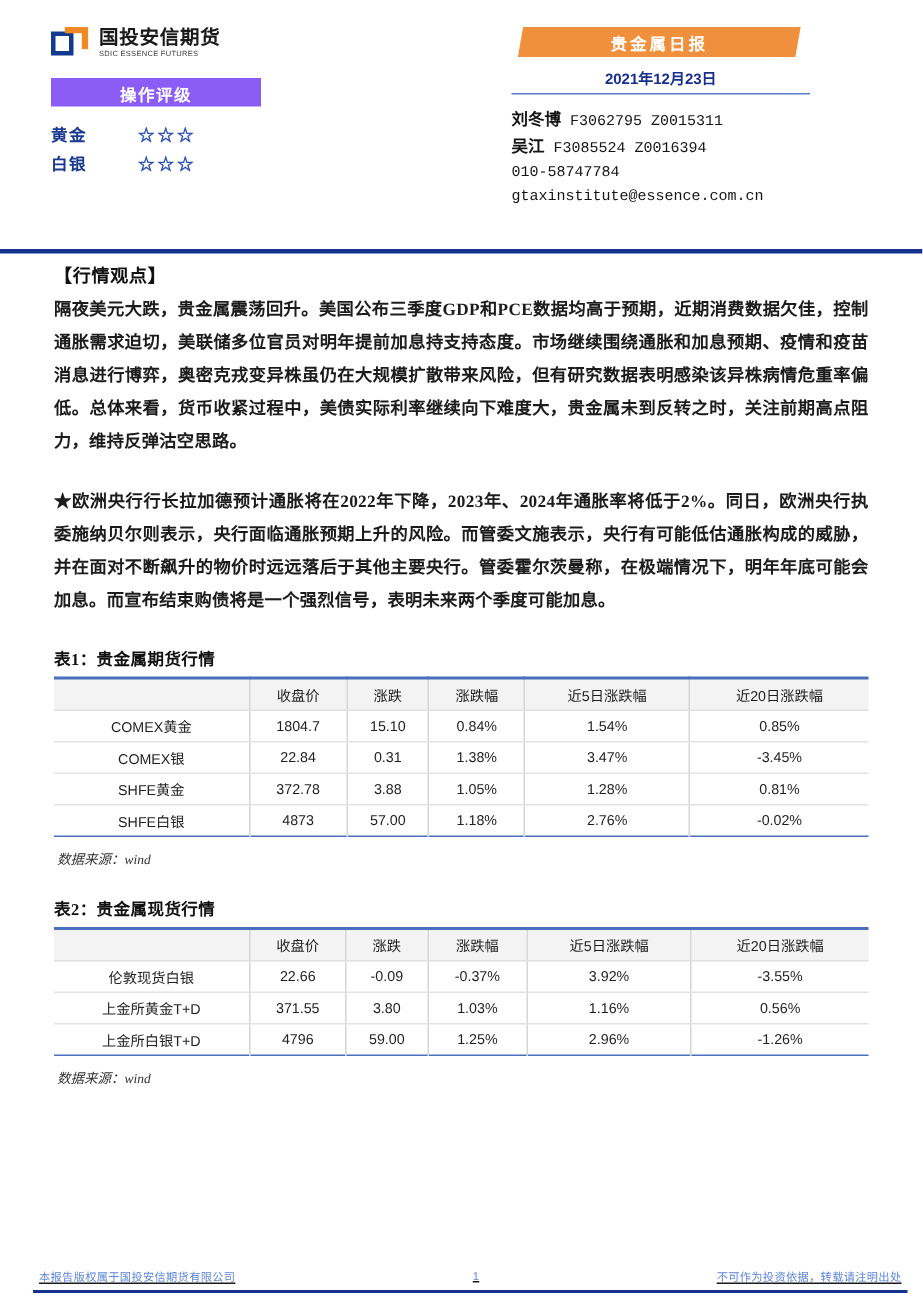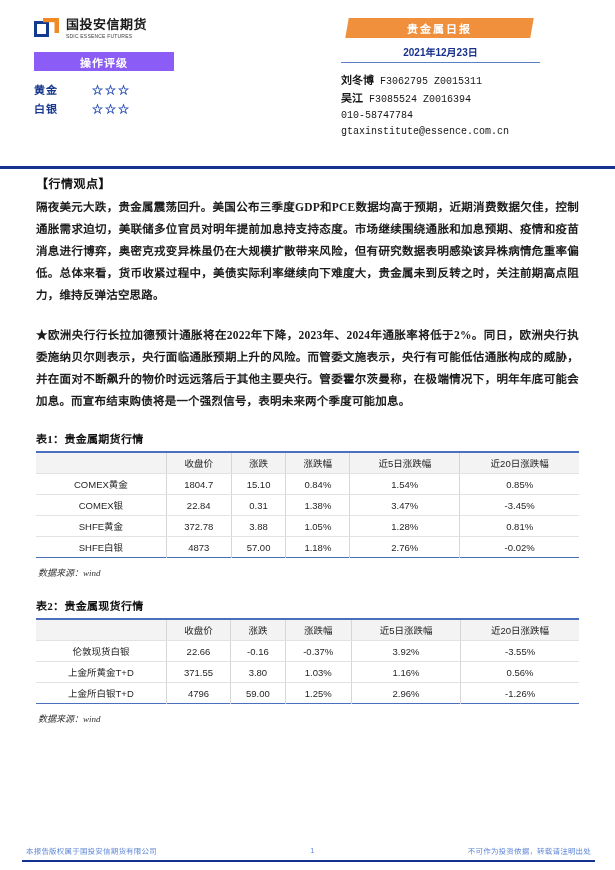--- a/index.html
+++ b/index.html
@@ -253,22 +253,23 @@
     margin-top: 8px;
     margin-bottom: 18px;
     padding-left: 2px;
     font-family: "Liberation Serif", "DejaVu Serif", serif;
   }
 
   
   .footer {
     position: absolute;
     left: 22px;
-    right: 20px;
+    right: 10px;
     bottom: 8px;
+    text-decoration: underline;
   }
   .footer-inner {
     display: flex;
     justify-content: space-between;
     align-items: center;
     font-size: 7.5px;
     color: #5e87d8;
     padding: 0 4px 4px 4px;
     letter-spacing: 0.2px;
   }
@@ -419,21 +420,21 @@
           <th>涨跌</th>
           <th>涨跌幅</th>
           <th>近5日涨跌幅</th>
           <th>近20日涨跌幅</th>
         </tr>
       </thead>
       <tbody>
         <tr>
           <td class="rowlabel">伦敦现货白银</td>
           <td>22.66</td>
-          <td>-0.16</td>
+          <td>-0.09</td>
           <td>-0.37%</td>
           <td>3.92%</td>
           <td>-3.55%</td>
         </tr>
         <tr>
           <td class="rowlabel">上金所黄金T+D</td>
           <td>371.55</td>
           <td>3.80</td>
           <td>1.03%</td>
           <td>1.16%</td>

